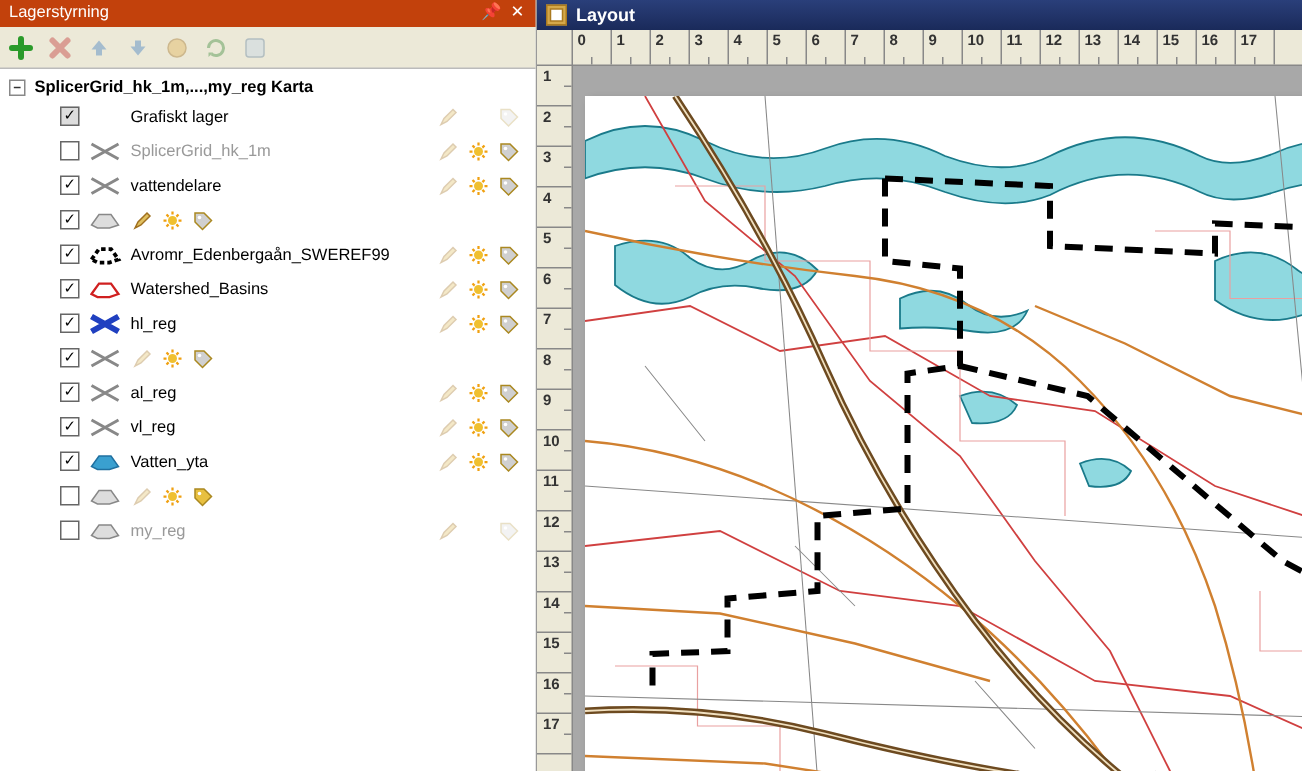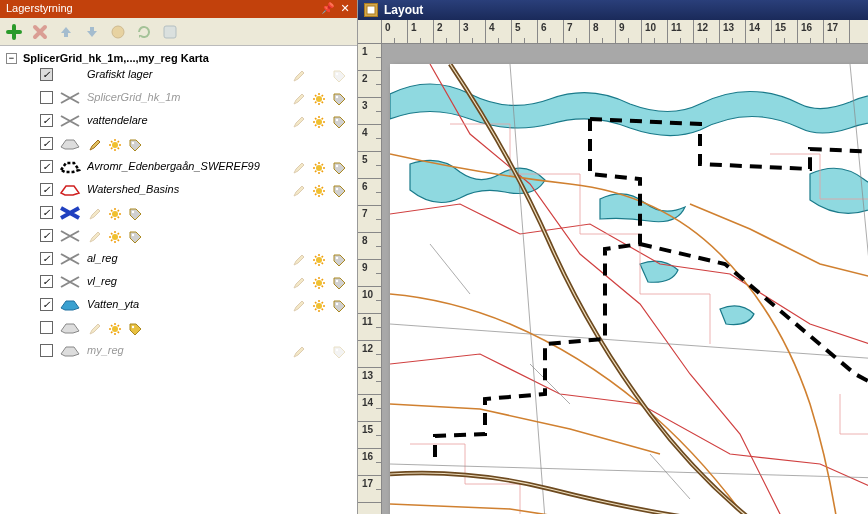--- a/index.html
+++ b/index.html
@@ -74,24 +74,24 @@
     display: flex; align-items: center; justify-content: center;
     font-size: 9px;
     line-height: 9px;
     margin-right: 6px;
     cursor: pointer;
     background: #fff;
     color: #333;
   }
   .layer-row {
     display: flex;
+    align-items: center;
     padding: 2px 0 2px 40px;
     height: 23px;
     gap: 6px;
-    font-style: italic;
   }
   .layer-checkbox {
     width: 13px; height: 13px;
     border: 1px solid #666;
     background: #fff;
     display: flex;
     align-items: center;
     justify-content: center;
     cursor: pointer;
     font-size: 10px;
@@ -445,20 +445,21 @@
             </span>
           </span>
         </div>
         <div class="layer-row">
           <span class="layer-checkbox checked"></span>
           <span class="layer-symbol">
             <svg width="22" height="14">
               <path d="M2 2 L20 12 M20 2 L2 12" stroke="#2040c0" stroke-width="4"></path>
             </svg>
           </span>
+          <span class="layer-name">hl_reg</span>
           <span class="row-icons">
             <span class="ri">
               <svg width="14" height="14">
                 <path d="M2 12 L4 8 L10 2 L12 4 L6 10 L2 12 Z" fill="#e0c060" stroke="#a07020"></path>
               </svg>
             </span>
             <span class="ri active">
               <svg width="14" height="14">
                 <circle cx="7" cy="7" r="3" fill="#f0c030"></circle>
                 <g stroke="#f0a010" stroke-width="1.5">

